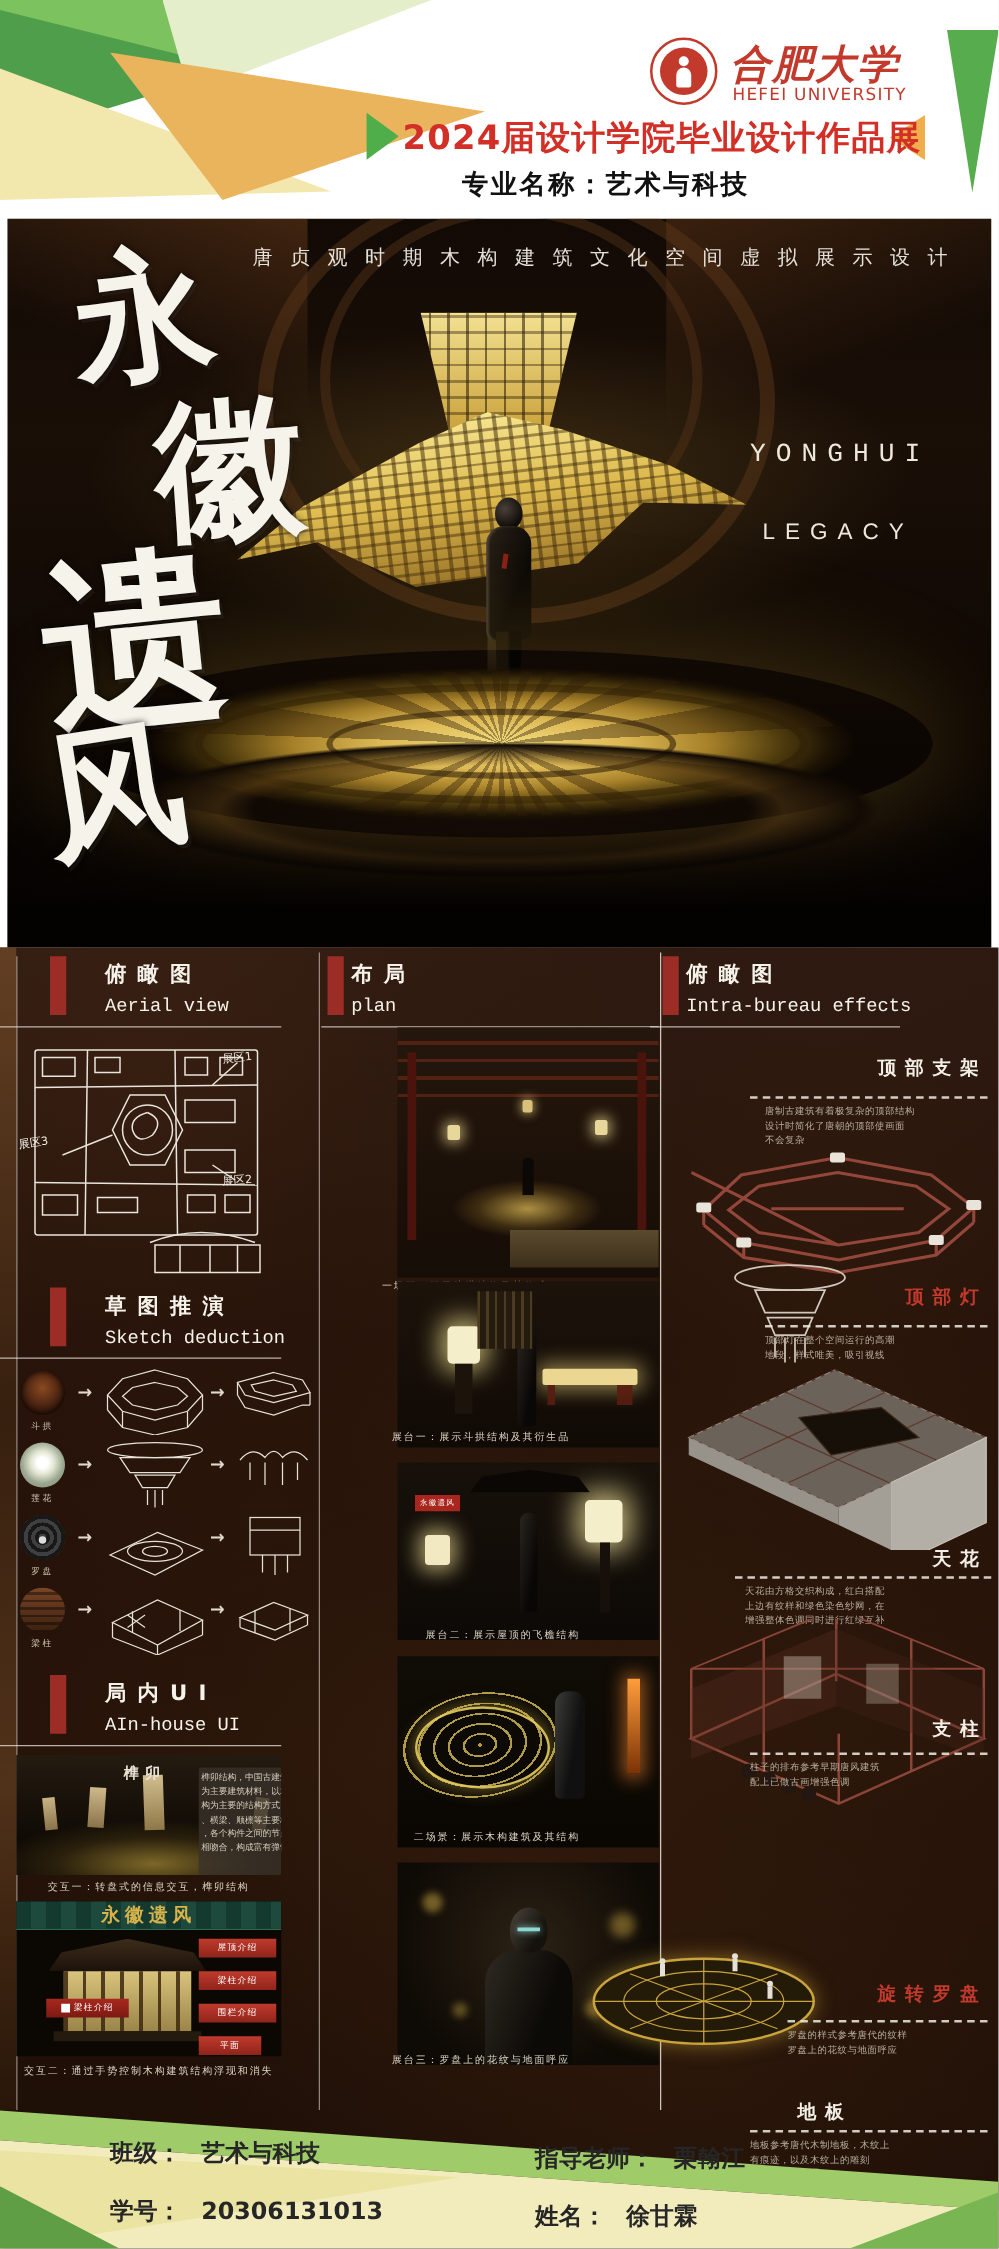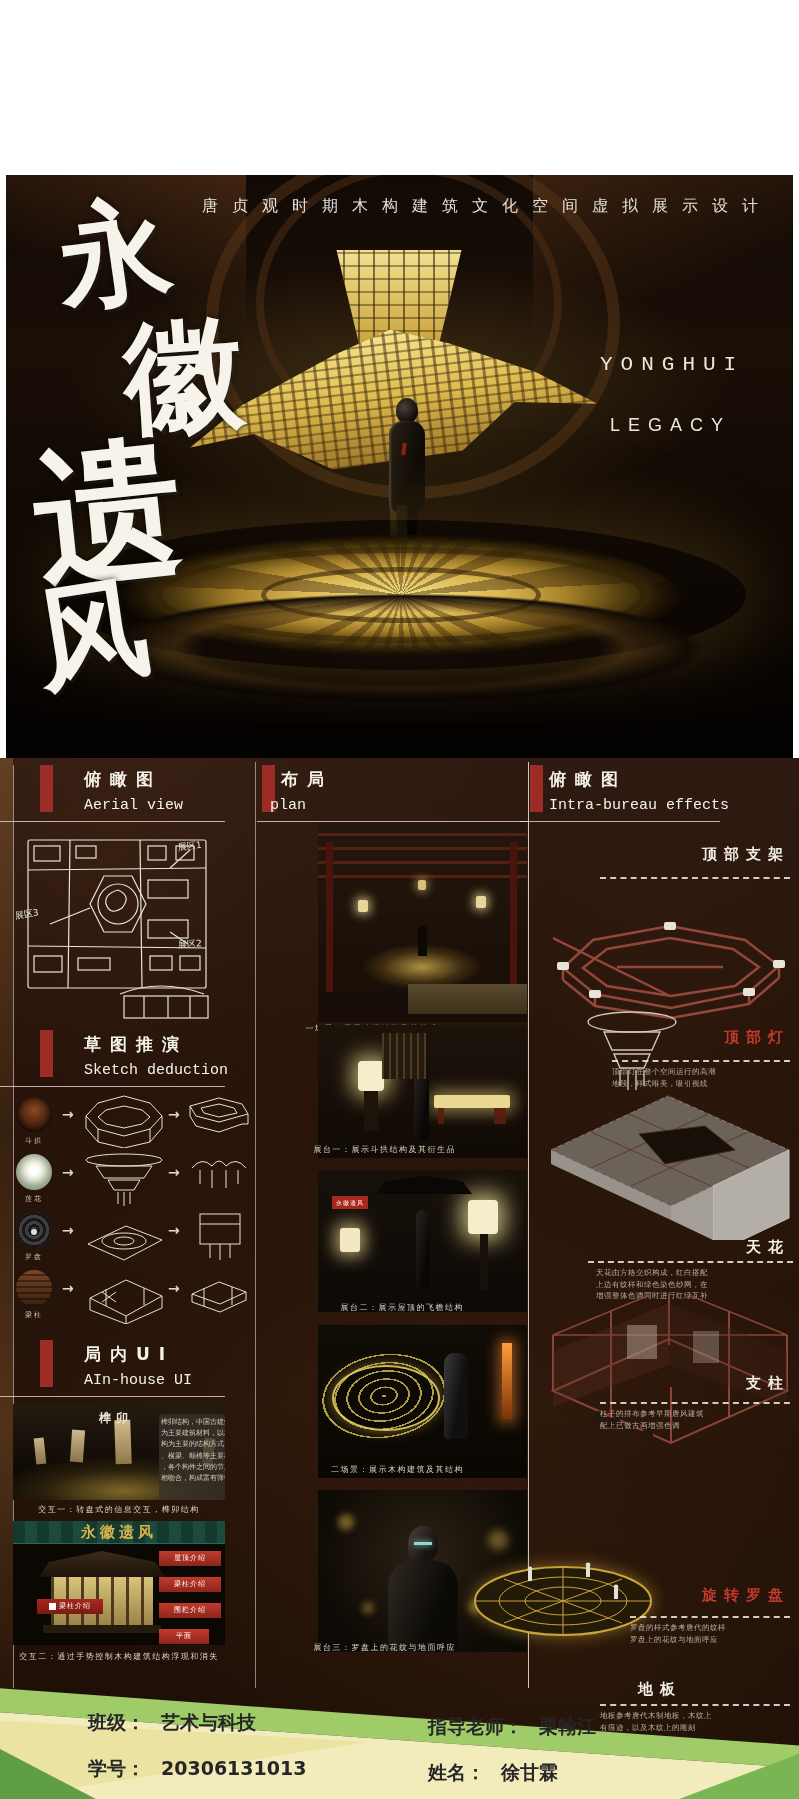--- a/index.html
+++ b/index.html
@@ -41,20 +41,41 @@
            color:#fff;font-size:7px;letter-spacing:1px;text-align:center;line-height:15px;white-space:nowrap}
   .ftxt{position:absolute;font-size:19px;font-weight:bold;color:#262626;white-space:nowrap}
   .ftxt .v{margin-left:16px}
   svg{display:block}
 </style>
 </head>
 <body>
 
 <div class="poster">
 
+  <div class="abs" style="left:0;top:0;width:799px;height:175px;background:#fff">
+    <div class="tri" style="left:0;top:0;width:235px;height:130px;background:#7cc25f;clip-path:polygon(0 0,100% 0,0 100%)"></div>
+    <div class="tri" style="left:0;top:8px;width:190px;height:105px;background:#4f9e4c;clip-path:polygon(0 0,100% 45%,0 100%)"></div>
+    <div class="tri" style="left:130px;top:0;width:215px;height:75px;background:#e4eecb;clip-path:polygon(0 0,100% 0,10% 100%)"></div>
+    <div class="tri" style="left:0;top:48px;width:265px;height:112px;background:#f2e8ae;clip-path:polygon(0 6%,100% 94%,0 100%)"></div>
+    <div class="tri" style="left:88px;top:42px;width:300px;height:118px;background:#eab45c;clip-path:polygon(0 0,100% 40%,30% 100%)"></div>
+    <div class="tri" style="left:752px;top:24px;width:47px;height:130px;background:#57ad4e;clip-path:polygon(12% 0,100% 0,55% 100%)"></div>
+
+    <div class="abs" style="left:520px;top:30px;width:54px;height:54px;border:2px solid #c23a2c;border-radius:50%;box-sizing:border-box">
+      <div class="abs" style="left:6px;top:6px;width:38px;height:38px;border-radius:50%;background:#c23a2c"></div>
+      <div class="abs" style="left:21px;top:13px;width:8px;height:8px;border-radius:50%;background:#fff"></div>
+      <div class="abs" style="left:19px;top:22px;width:12px;height:16px;border-radius:6px 6px 2px 2px;background:#fff"></div>
+    </div>
+    <div class="abs" style="left:584px;top:30px;font-size:32px;font-weight:bold;color:#c23a2c;letter-spacing:2px;font-family:'DejaVu Serif',serif;font-style:italic">合肥大学</div>
+    <div class="abs" style="left:586px;top:68px;font-size:13.5px;color:#c23a2c;letter-spacing:1px">HEFEI UNIVERSITY</div>
+
+    <div class="tri" style="left:293px;top:90px;width:26px;height:38px;background:#4fae49;clip-path:polygon(0 0,100% 50%,0 100%)"></div>
+    <div class="tri" style="left:712px;top:92px;width:28px;height:36px;background:#efae4b;clip-path:polygon(100% 0,0 50%,100% 100%)"></div>
+    <div class="abs" style="left:322px;top:92px;font-size:27px;font-weight:bold;color:#d22f27;letter-spacing:1px;white-space:nowrap">2024届设计学院毕业设计作品展</div>
+    <div class="abs" style="left:170px;top:133px;right:0;text-align:center;font-size:21px;font-weight:bold;color:#111;letter-spacing:2px">专业名称：艺术与科技</div>
+  </div>
 
   <div class="hero">
     <div class="abs" style="left:0;top:0;width:240px;height:160px;background:linear-gradient(200deg,rgba(80,45,20,.75),transparent 65%)"></div>
     <div class="abs" style="right:0;top:0;width:260px;height:170px;background:linear-gradient(160deg,rgba(75,42,18,.7),transparent 65%)"></div>
     <div class="abs" style="left:200px;top:-30px;width:390px;height:330px;border:12px solid rgba(95,58,26,.45);border-radius:50%"></div>
     <div class="abs" style="left:250px;top:-10px;width:290px;height:260px;border:8px solid rgba(80,48,22,.5);border-radius:50%"></div>
 
     <div class="abs" style="left:322px;top:75px;width:142px;height:95px;
          background:
            repeating-linear-gradient(90deg, rgba(40,25,5,.55) 0 2px, transparent 2px 15px),
@@ -295,21 +316,21 @@
     <div class="btn-red" style="left:146px;top:82px">围栏介绍</div>
     <div class="btn-red" style="left:146px;top:108px;width:50px">平面</div>
     <div class="btn-red" style="left:24px;top:78px;width:66px;background:linear-gradient(#a8281e,#7c1a12)">
       <span style="display:inline-block;width:7px;height:7px;background:#fff;margin-right:3px;vertical-align:middle"></span><span>梁柱介绍</span>
     </div>
   </div>
   <div class="cap" style="left:13px;top:1651px;width:212px;text-align:center">交互二：通过手势控制木构建筑结构浮现和消失</div>
 
   <div class="bar" style="left:262px;top:765px"></div>
   <div class="sec-cn" style="left:281px;top:768px">布局</div>
-  <div class="sec-en" style="left:270px;top:797px">plan</div>
+  <div class="sec-en" style="left:281px;top:797px">plan</div>
   <div class="rule" style="left:257px;top:821px;width:270px"></div>
 
   <div class="shot" style="left:318px;top:822px;width:209px;height:200px;background:linear-gradient(180deg,#31201273,#160d06),#1a0f08">
     <div class="abs" style="left:0;top:0;width:209px;height:56px;background:repeating-linear-gradient(0deg,rgba(130,45,28,.5) 0 3px,transparent 3px 14px)"></div>
     <div class="abs" style="left:8px;top:20px;width:7px;height:150px;background:#4a140c"></div>
     <div class="abs" style="left:192px;top:20px;width:7px;height:150px;background:#4a140c"></div>
     <div class="abs" style="left:40px;top:78px;width:10px;height:12px;background:#e8d79a;box-shadow:0 0 10px 3px rgba(230,210,140,.7);border-radius:2px"></div>
     <div class="abs" style="left:158px;top:74px;width:10px;height:12px;background:#e8d79a;box-shadow:0 0 10px 3px rgba(230,210,140,.7);border-radius:2px"></div>
     <div class="abs" style="left:100px;top:58px;width:8px;height:10px;background:#d9c179;box-shadow:0 0 8px 2px rgba(220,195,120,.6);border-radius:2px"></div>
     <div class="abs" style="left:44px;top:122px;width:120px;height:46px;border-radius:50%;background:radial-gradient(closest-side,rgba(222,186,86,.75),rgba(150,115,40,.3) 65%,transparent)"></div>
@@ -360,20 +381,25 @@
   </div>
   <div class="cap" style="left:280px;top:1642px;width:176px;text-align:right">展台三：罗盘上的花纹与地面呼应</div>
 
   <div class="bar" style="left:530px;top:765px"></div>
   <div class="sec-cn" style="left:549px;top:768px">俯瞰图</div>
   <div class="sec-en" style="left:549px;top:797px">Intra-bureau effects</div>
   <div class="rule" style="left:520px;top:821px;width:200px"></div>
 
   <div class="wlabel" style="left:560px;top:845px;width:230px">顶部支架</div>
   <div class="dash" style="left:600px;top:877px;width:190px"></div>
+  <div class="desc" style="left:612px;top:883px;width:180px">
+    <div>唐制古建筑有着极复杂的顶部结构</div>
+    <div>设计时简化了唐朝的顶部使画面</div>
+    <div>不会复杂</div>
+  </div>
   <svg class="abs" style="left:553px;top:920px" width="235" height="100" viewBox="0 0 235 100">
     <g fill="none" stroke="#93473a" stroke-width="2.5">
       <polygon points="117,6 192,20 226,46 196,72 118,88 42,74 10,48 40,20"></polygon>
       <polygon points="117,18 180,29 206,47 182,66 118,76 54,66 30,48 54,29"></polygon>
       <line x1="10" y1="48" x2="10" y2="60"></line>
         <line x1="226" y1="46" x2="226" y2="58"></line>
       <line x1="42" y1="74" x2="42" y2="86"></line>
         <line x1="196" y1="72" x2="196" y2="84"></line>
       <polyline points="10,60 42,86 118,98 196,84 226,58"></polyline>
       <line x1="64" y1="47" x2="170" y2="47"></line>

